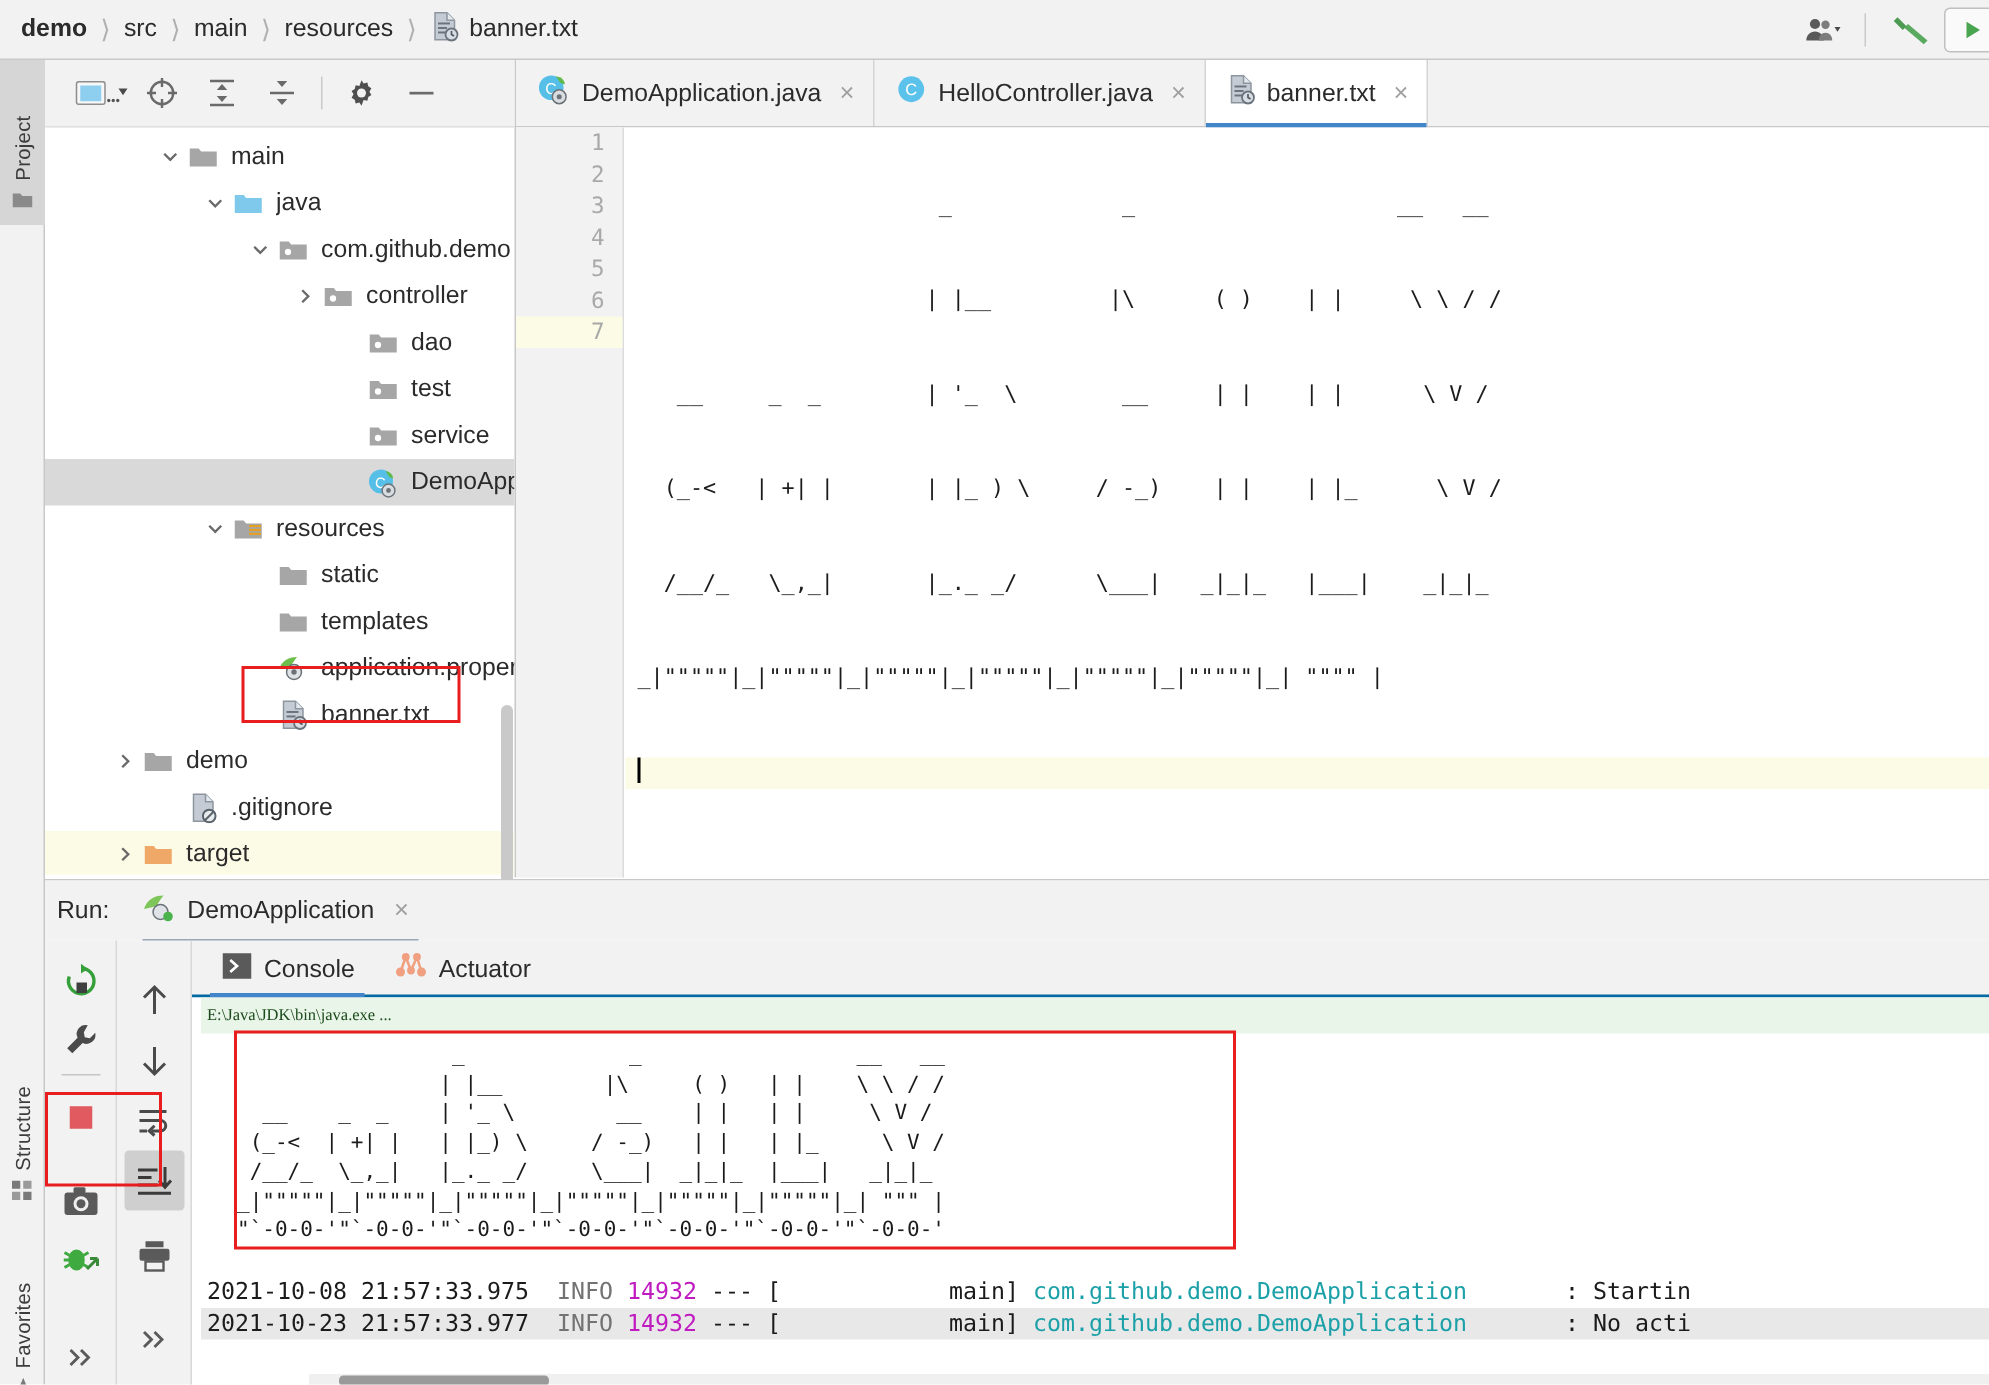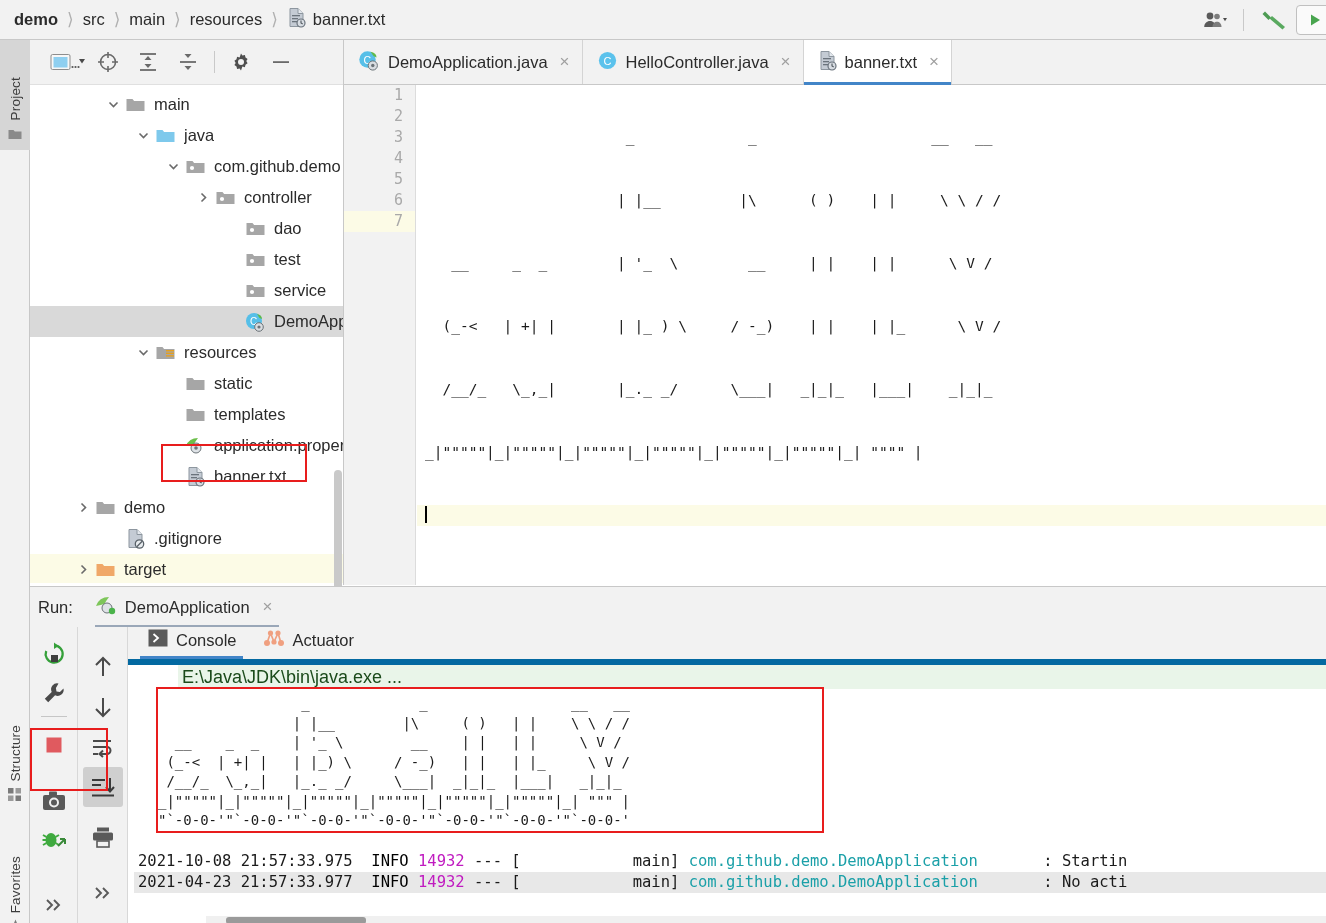--- a/index.html
+++ b/index.html
@@ -162,52 +162,52 @@
   }
   .vt-btn {
     width: 40px; height: 40px; display: flex; align-items: center;
     justify-content: center;
   }
   .vt-btn.on { background: #cfcfcf; border-radius: 3px; }
   .vt-sep { width: 26px; height: 1px; background: #c6c6c6; margin: 4px 0; }
 
   .console-col { flex: 1; position: relative; }
   .console-tabs {
-    height: 38px; background: #f2f2f2; display: flex; align-items: flex-end;
-    padding-left: 20px; gap: 26px; border-bottom: 6px solid #0369a1;
+    height: 38px; background: #f2f2f2; display: flex; align-items: flex-start;
+    padding-left: 20px; gap: 26px; border-bottom: 2px solid #0369a1;
   }
   .ctab {
     display: flex; align-items: center; gap: 8px; font-size: 16.5px;
     color: #2b2b2b; height: 38px; position: relative;
   }
   .ctab.active::after {
     content: ''; position: absolute; left: -8px; right: -6px; bottom: 0;
     height: 3px; background: #4285c8;
   }
   .console-out {
     position: relative; height: 259px; background: #ffffff; overflow: hidden;
     padding-left: 6px;
   }
   .cmdline {
-    font-family: Liberation Sans, sans-serif; font-size: 18px;
+    font-family: Liberation Serif, serif; font-size: 11px;
     color: #1b4b1b; background: #e9f5e9; line-height: 24px;
-    padding-left: 4px; white-space: pre; margin-left: 44px;
+    padding-left: 4px; white-space: pre;
   }
   .banner-console {
     font-family: "DejaVu Sans Mono", monospace; font-size: 14px;
     line-height: 19.5px; white-space: pre; color: #1b1b1b;
     padding: 5px 0 4px 24px;
   }
   .logline {
     font-family: "DejaVu Sans Mono", monospace; font-size: 15.5px;
     line-height: 21px; white-space: pre; padding-left: 4px;
   }
   .logline.hi { background: #e8e8e8; }
   .lg-date { color: #1b1b1b; }
-  .lg-info { color: #000000; }
+  .lg-info { color: #737373; }
   .lg-pid  { color: #c01bc0; }
   .lg-dash { color: #1b1b1b; }
   .lg-cls  { color: #1ba0a8; }
   .lg-msg  { color: #1b1b1b; }
 
   .hscroll {
     position: absolute; left: 98px; bottom: 0; width: 140px; height: 7px;
     background: #9a9a9a; border-radius: 3px;
   }
   .hscroll-track {
@@ -771,21 +771,21 @@
 <span>  __    _  _    | '_ \        __    | |   | |     \ V /  </span>
 <span> (_-&lt;  | +| |   | |_) \     / -_)   | |   | |_     \ V / </span>
 <span> /__/_  \_,_|   |_._ _/     \___|  _|_|_  |___|   _|_|_  </span>
 <span>_|"""""|_|"""""|_|"""""|_|"""""|_|"""""|_|"""""|_| """ |</span>
 <span>"`-0-0-'"`-0-0-'"`-0-0-'"`-0-0-'"`-0-0-'"`-0-0-'"`-0-0-'</span></div>
             <div class="hl-box" style="left:22px; top:-2px; width:668px; height:146px;"></div>
           </div>
 
           <div class="logline" style="margin-top:16px;"><span class="lg-date">2021-10-08 21:57:33.975</span>  <span class="lg-info">INFO</span> <span class="lg-pid">14932</span> <span class="lg-dash">--- [</span><span class="lg-dash">            main]</span> <span class="lg-cls">com.github.demo.DemoApplication</span>       <span class="lg-msg">: </span><span class="lg-msg">Startin</span></div>
 
-          <div class="logline hi"><span class="lg-date">2021-04-23 21:57:33.977</span>  <span class="lg-info">INFO</span> <span class="lg-pid">14932</span> <span class="lg-dash">--- [</span><span class="lg-dash">            main]</span> <span class="lg-cls">com.github.demo.DemoApplication</span>       <span class="lg-msg">: </span><span class="lg-msg">No acti</span></div>
+          <div class="logline hi"><span class="lg-date">2021-10-23 21:57:33.977</span>  <span class="lg-info">INFO</span> <span class="lg-pid">14932</span> <span class="lg-dash">--- [</span><span class="lg-dash">            main]</span> <span class="lg-cls">com.github.demo.DemoApplication</span>       <span class="lg-msg">: </span><span class="lg-msg">No acti</span></div>
 
           <div class="hscroll-track">
             <div class="hscroll" style="left:20px;"></div>
           </div>
         </div>
       </div>
     </div>
 
     <div class="hl-box" style="left:0px; top:141px; width:78px; height:63px;"></div>
   </div>

